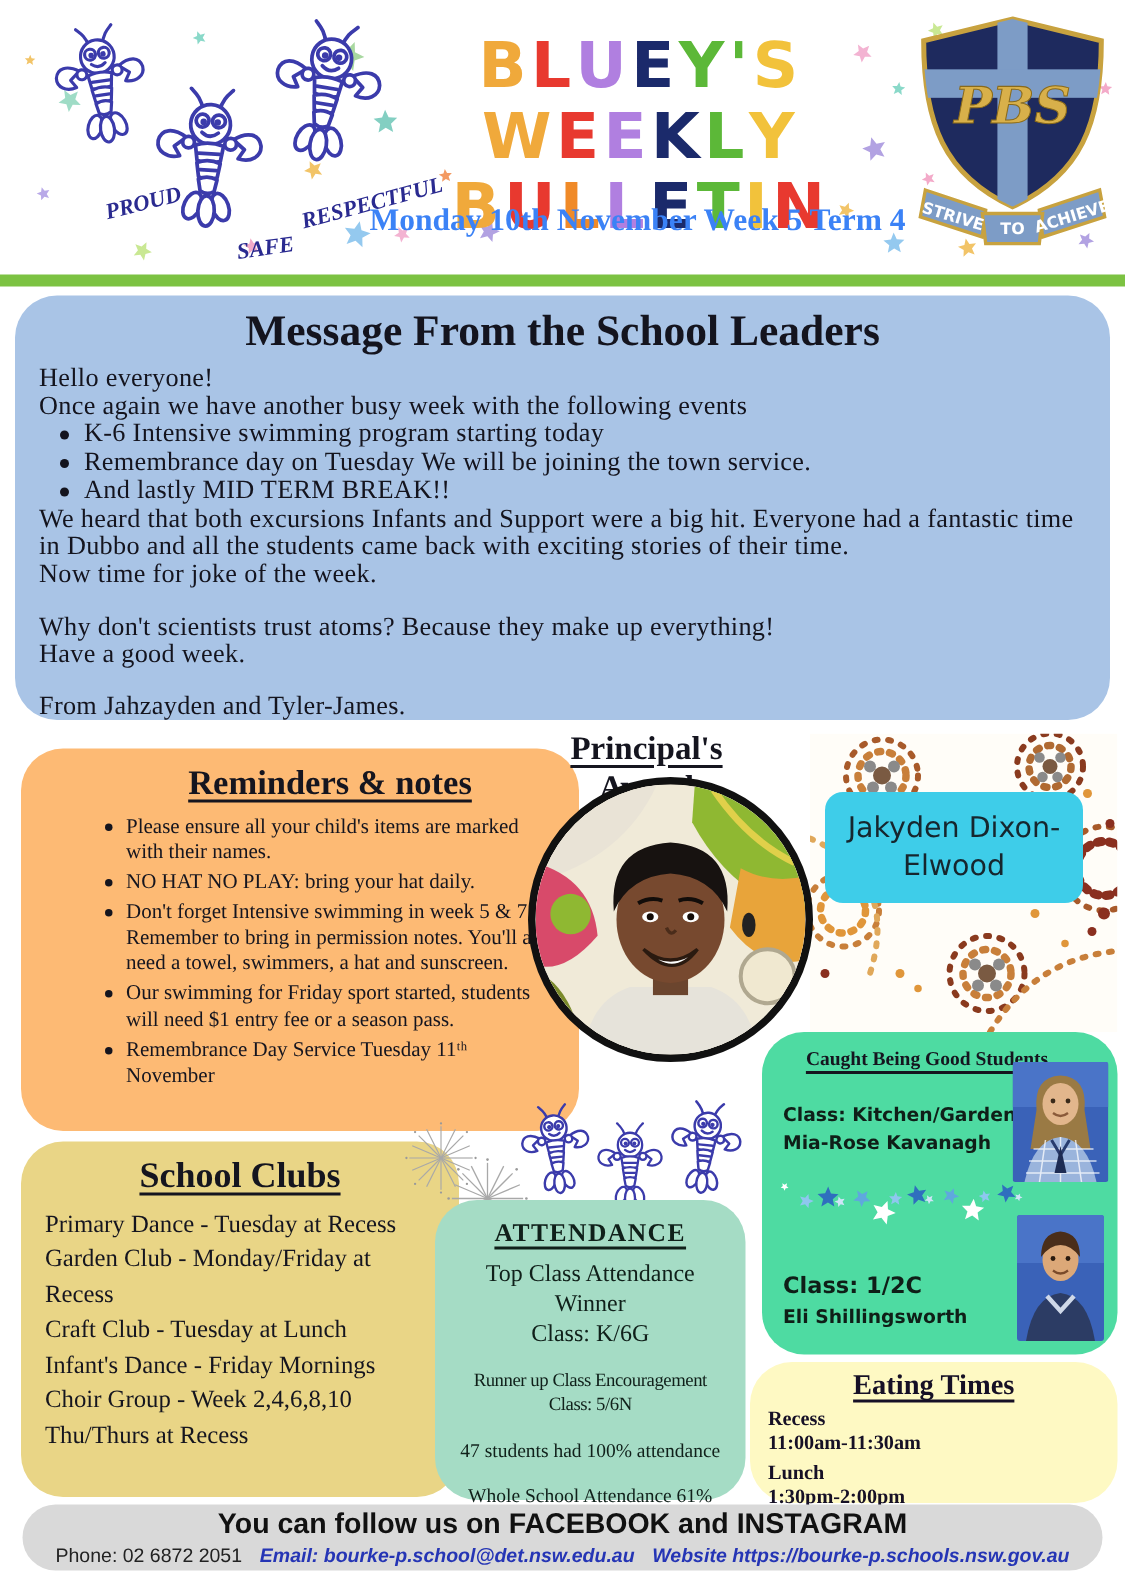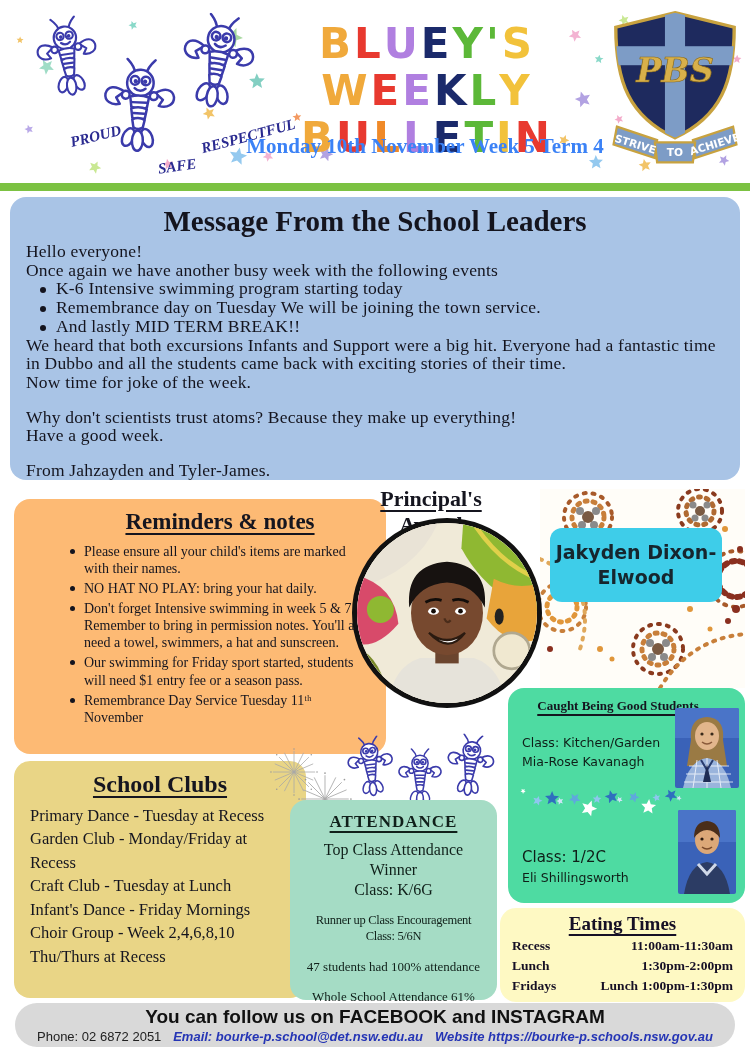--- a/index.html
+++ b/index.html
@@ -1,19 +1,19 @@
 <!DOCTYPE html>
 <html><head>
 <meta charset="utf-8">
 <style>
   html,body{margin:0;padding:0;background:#fff;}
   .page{position:relative;width:750px;height:1061px;background:#ffffff;overflow:hidden;
         font-family:cursive;color:#15151f;}
   .abs{position:absolute;}
-  .box{position:absolute;border-radius:16px;}
+  .box{position:absolute;border-radius:28px;}
   .hand{font-family:cursive;}
   .u{text-decoration:underline;text-decoration-thickness:2px;text-underline-offset:4px;}
 
   
   .title-wrap{position:absolute;left:278px;top:20px;width:296px;text-align:center;}
   .title-line{line-height:47px;font-weight:800;font-size:42px;letter-spacing:1px;font-family:"DejaVu Sans",sans-serif;}
   .title-line span{display:inline-block;padding:0 1px;}
   .date-line{position:absolute;left:240px;top:134px;width:370px;text-align:center;
              font-size:21px;font-weight:700;color:#3b82f6;}
   .value-label{position:absolute;font-size:15px;font-weight:700;font-style:italic;color:#2a2a90;}
@@ -37,26 +37,26 @@
   .rem-list div::before{content:"";position:absolute;left:3px;top:6px;width:5px;height:5px;border-radius:50%;background:#14141e;}
 
   
   .pa-title{left:352px;top:486px;width:158px;text-align:center;font-size:22px;font-weight:700;}
   .pa-photo{left:352px;top:518px;width:190px;height:190px;border-radius:50%;border:5px solid #111;
             overflow:hidden;background:#f2ead8;box-sizing:border-box;}
   .pa-photo svg{display:block;width:100%;height:100%;}
   .art{left:540px;top:489px;width:205px;height:199px;background:#fff;overflow:hidden;}
   .name-badge{left:550px;top:528px;width:172px;height:74px;background:#3ecde9;border-radius:12px;
               display:flex;align-items:center;justify-content:center;text-align:center;
-              font-family:"DejaVu Sans",sans-serif;font-weight:700;font-size:19px;color:#16262e;line-height:1.3;}
+              font-family:"DejaVu Sans",sans-serif;font-weight:400;font-size:19px;color:#16262e;line-height:1.3;}
 
   
   .caught{left:508px;top:688px;width:237px;height:215px;background:#4edba2;}
   .caught-title{position:absolute;left:10px;top:10px;width:200px;text-align:center;font-size:13px;font-weight:700;}
-  .caught-entry{position:absolute;font-family:"DejaVu Sans",sans-serif;font-weight:400;color:#0f1f18;font-size:12.5px;line-height:1.5;}
+  .caught-entry{position:absolute;font-family:"DejaVu Sans",sans-serif;font-weight:700;color:#0f1f18;font-size:12.5px;line-height:1.5;}
   .c-e1{left:14px;top:46px;width:160px;}
   .c-e2{left:14px;top:158px;width:160px;}
   .c-e2 .big{font-size:15px;}
   .student-photo{position:absolute;overflow:hidden;border-radius:2px;}
   .sp1{left:167px;top:20px;width:64px;height:80px;}
   .sp2{left:170px;top:122px;width:58px;height:84px;}
   .star-band{position:absolute;left:12px;top:92px;width:170px;height:30px;}
   .star-band svg{position:absolute;}
 
   
@@ -70,21 +70,21 @@
   .att-title{font-size:17px;font-weight:700;letter-spacing:1px;margin-top:12px;}
   .att-winner{font-size:16px;margin-top:8px;line-height:1.25;}
   .att-runner{font-size:12.5px;letter-spacing:-.3px;margin-top:12px;line-height:1.3;}
   .att-stat1{font-size:13px;margin-top:14px;line-height:1.3;}
   .att-stat2{font-size:13px;margin-top:14px;}
 
   
   .eating{left:500px;top:908px;width:245px;height:94px;background:#c9b9ed;color:#161026;}
   .eat-title{text-align:center;font-size:19px;font-weight:700;margin-top:5px;}
   .eat-rows{padding:3px 12px 0 12px;font-size:13.5px;font-weight:700;}
-  .eat-row{display:flex;justify-content:space-between;margin-bottom:4px;}
+  .eat-row{display:flex;margin-bottom:4px;flex-direction:column;}
 
   
   .footer{left:15px;top:1003px;width:720px;height:44px;background:#d9d9d9;border-radius:22px;
           font-family:"Liberation Sans",sans-serif;}
   .footer-line1{text-align:center;font-weight:700;font-size:19px;color:#111;margin-top:3px;}
   .footer-line2{display:flex;justify-content:space-between;padding:0 22px;font-size:13px;margin-top:1px;color:#222;}
   .lk{color:#2535b5;font-style:italic;font-weight:700;}
   .lk .lbl{font-weight:600;}
 
   .green-bar{left:0;top:183px;width:750px;height:8px;background:#7cc242;}

